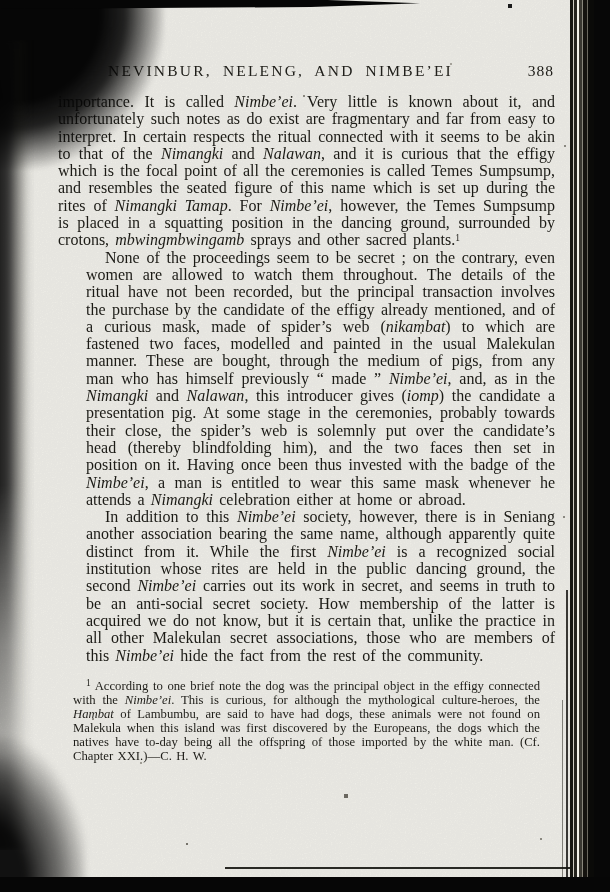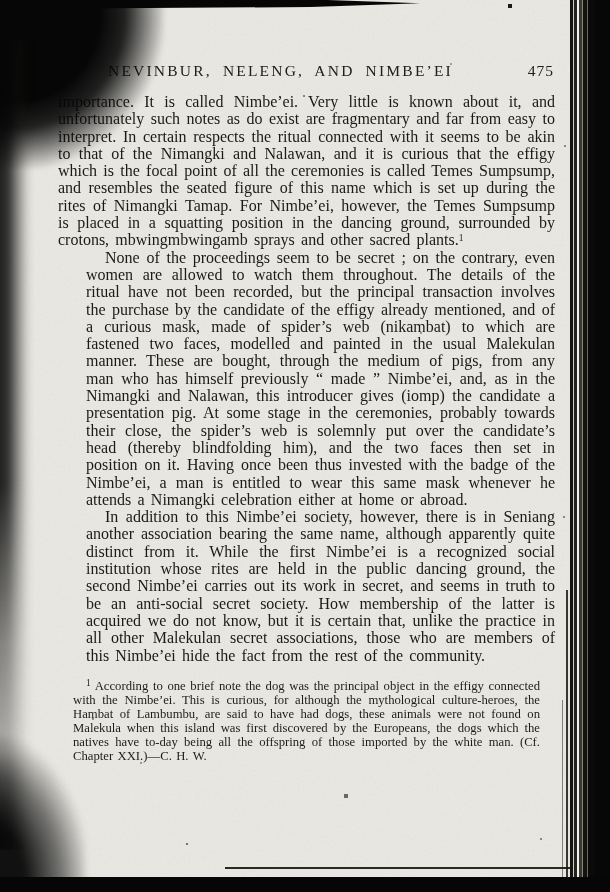--- a/index.html
+++ b/index.html
@@ -24,21 +24,21 @@
   }
   .header-title { display: inline-block; transform: translateX(-26px); }
   .page-num { position: absolute; right: 1px; top: 0; letter-spacing: 1px; }
 
   .body-text {
     font-size: 16px; line-height: 17.3px; text-align: justify;
     word-spacing: 2.2px; color: #1d1c17;
   }
   .para { margin: 0; }
   .para.indent { text-indent: 19px; margin-left: 28px; }
-  .it { }
+  .it { font-style: italic; }
   sup.fn-mark { font-size: 9.5px; line-height: 0; position: relative; top: -4px; vertical-align: baseline; }
 
   .footnote {
     margin-top: 7px; font-size: 12.7px; line-height: 14px;
     text-align: justify; word-spacing: 1.2px; color: #201f1a;
   }
   .footnote p { margin: 15px; text-indent: 13px; }
 
   
   .top-bar {
@@ -123,21 +123,21 @@
     <filter id="gn">
       <feTurbulence type="fractalNoise" baseFrequency="0.8" numOctaves="2" stitchTiles="stitch"></feTurbulence>
       <feColorMatrix type="matrix" values="0 0 0 0 0  0 0 0 0 0  0 0 0 0 0  0.7 0.7 0.7 0 0"></feColorMatrix>
     </filter>
     <rect width="574" height="877" filter="url(#gn)"></rect>
   </svg>
 
   <div class="content">
     <div class="header">
       <span class="header-title">NEVINBUR, NELENG, AND NIMBE’EI</span>
-      <span class="page-num">475</span>
+      <span class="page-num">388</span>
     </div>
 
     <div class="body-text">
         <p class="para"><span>importance. It is called </span><span class="it">Nimbe’ei</span><span>. Very little is known about it, and unfortunately such notes as do exist are fragmentary and far from easy to interpret. In certain respects the ritual connected with it seems to be akin to that of the </span><span class="it">Nimangki</span><span> and </span><span class="it">Nalawan</span><span>, and it is curious that the effigy which is the focal point of all the ceremonies is called Temes Sumpsump, and resembles the seated figure of this name which is set up during the rites of </span><span class="it">Nimangki Tamap</span><span>. For </span><span class="it">Nimbe’ei</span><span>, however, the Temes Sumpsump is placed in a squatting position in the dancing ground, surrounded by crotons, </span><span class="it">mbwingmbwingamb</span><span> sprays and other sacred plants.</span><sup class="fn-mark">1</sup></p>
         <p class="para indent"><span>None of the proceedings seem to be secret ; on the contrary, even women are allowed to watch them throughout. The details of the ritual have not been recorded, but the principal transaction involves the purchase by the candidate of the effigy already mentioned, and of a curious mask, made of spider’s web (</span><span class="it">nikambat</span><span>) to which are fastened two faces, modelled and painted in the usual Malekulan manner. These are bought, through the medium of pigs, from any man who has himself previously “ made ” </span><span class="it">Nimbe’ei</span><span>, and, as in the </span><span class="it">Nimangki</span><span> and </span><span class="it">Nalawan</span><span>, this introducer gives (</span><span class="it">iomp</span><span>) the candidate a presentation pig. At some stage in the ceremonies, probably towards their close, the spider’s web is solemnly put over the candidate’s head (thereby blindfolding him), and the two faces then set in position on it. Having once been thus invested with the badge of the </span><span class="it">Nimbe’ei</span><span>, a man is entitled to wear this same mask whenever he attends a </span><span class="it">Nimangki</span><span> celebration either at home or abroad.</span></p>
         <p class="para indent"><span>In addition to this </span><span class="it">Nimbe’ei</span><span> society, however, there is in Seniang another association bearing the same name, although apparently quite distinct from it. While the first </span><span class="it">Nimbe’ei</span><span> is a recognized social institution whose rites are held in the public dancing ground, the second </span><span class="it">Nimbe’ei</span><span> carries out its work in secret, and seems in truth to be an anti-social secret society. How membership of the latter is acquired we do not know, but it is certain that, unlike the practice in all other Malekulan secret associations, those who are members of this </span><span class="it">Nimbe’ei</span><span> hide the fact from the rest of the community.</span></p>
       </div>
 
     <div class="footnote">
       <p><sup class="fn-mark">1</sup><span> According to one brief note the dog was the principal object in the effigy connected with the </span><span class="it">Nimbe’ei</span><span>. This is curious, for although the mythological culture-heroes, the </span><span class="it">Hambat</span><span> of Lambumbu, are said to have had dogs, these animals were not found on Malekula when this island was first discovered by the Europeans, the dogs which the natives have to-day being all the offspring of those imported by the white man. (Cf. Chapter XXI.)—C. H. W.</span></p>

